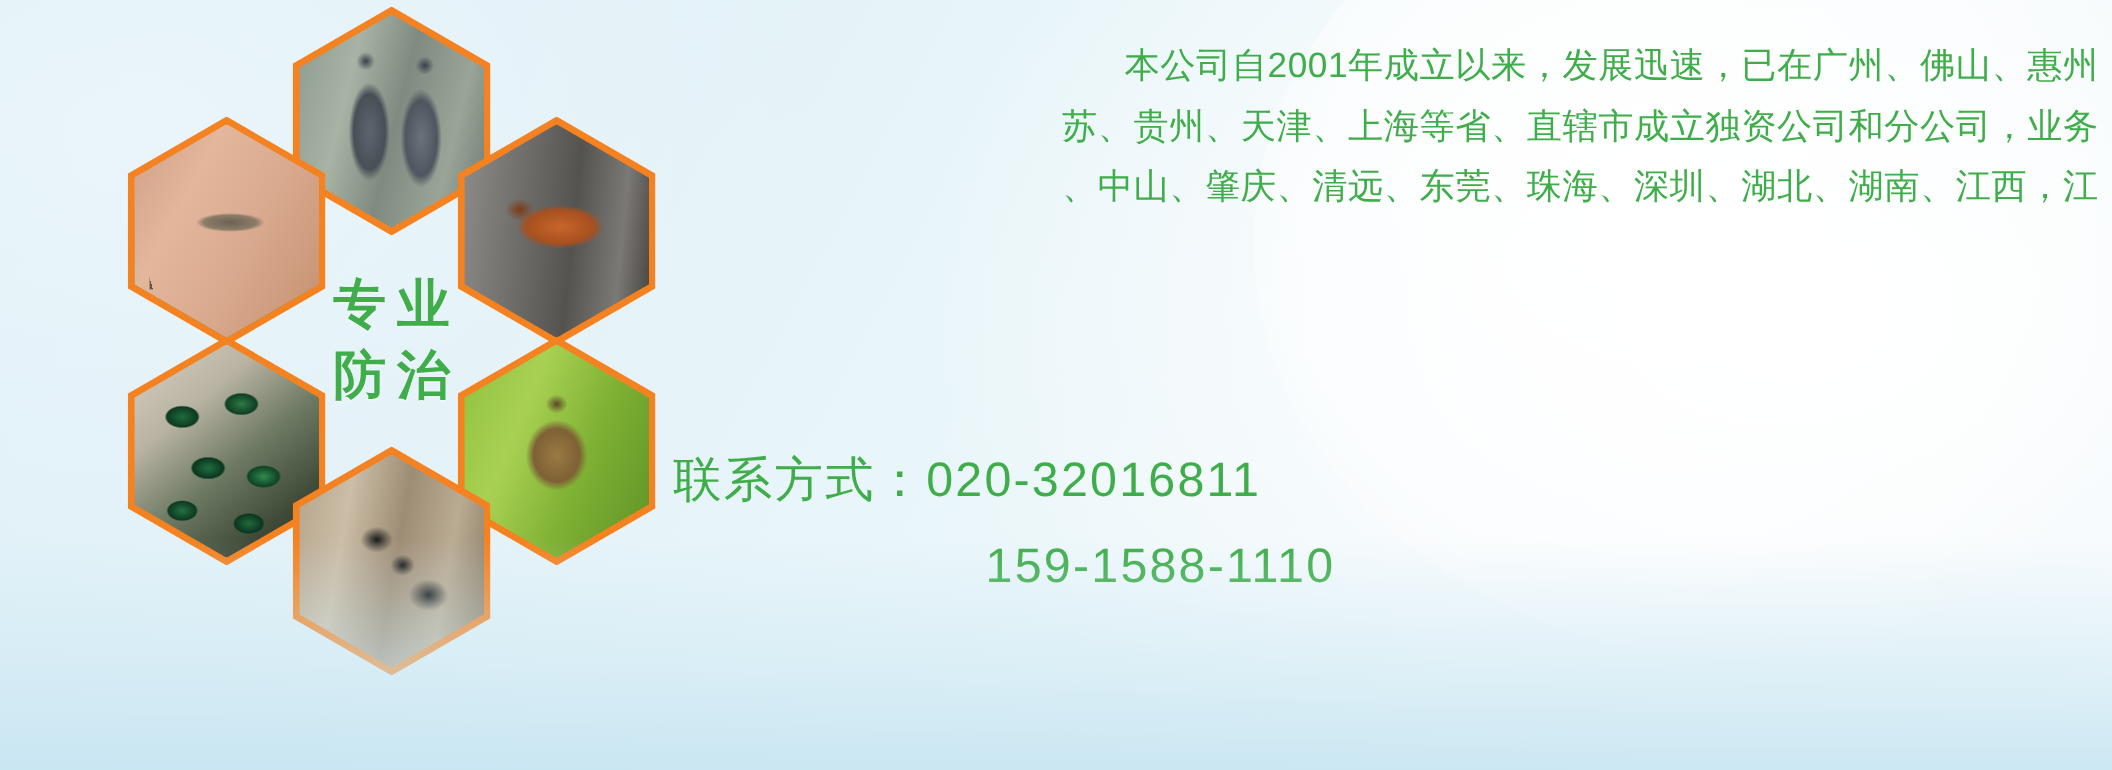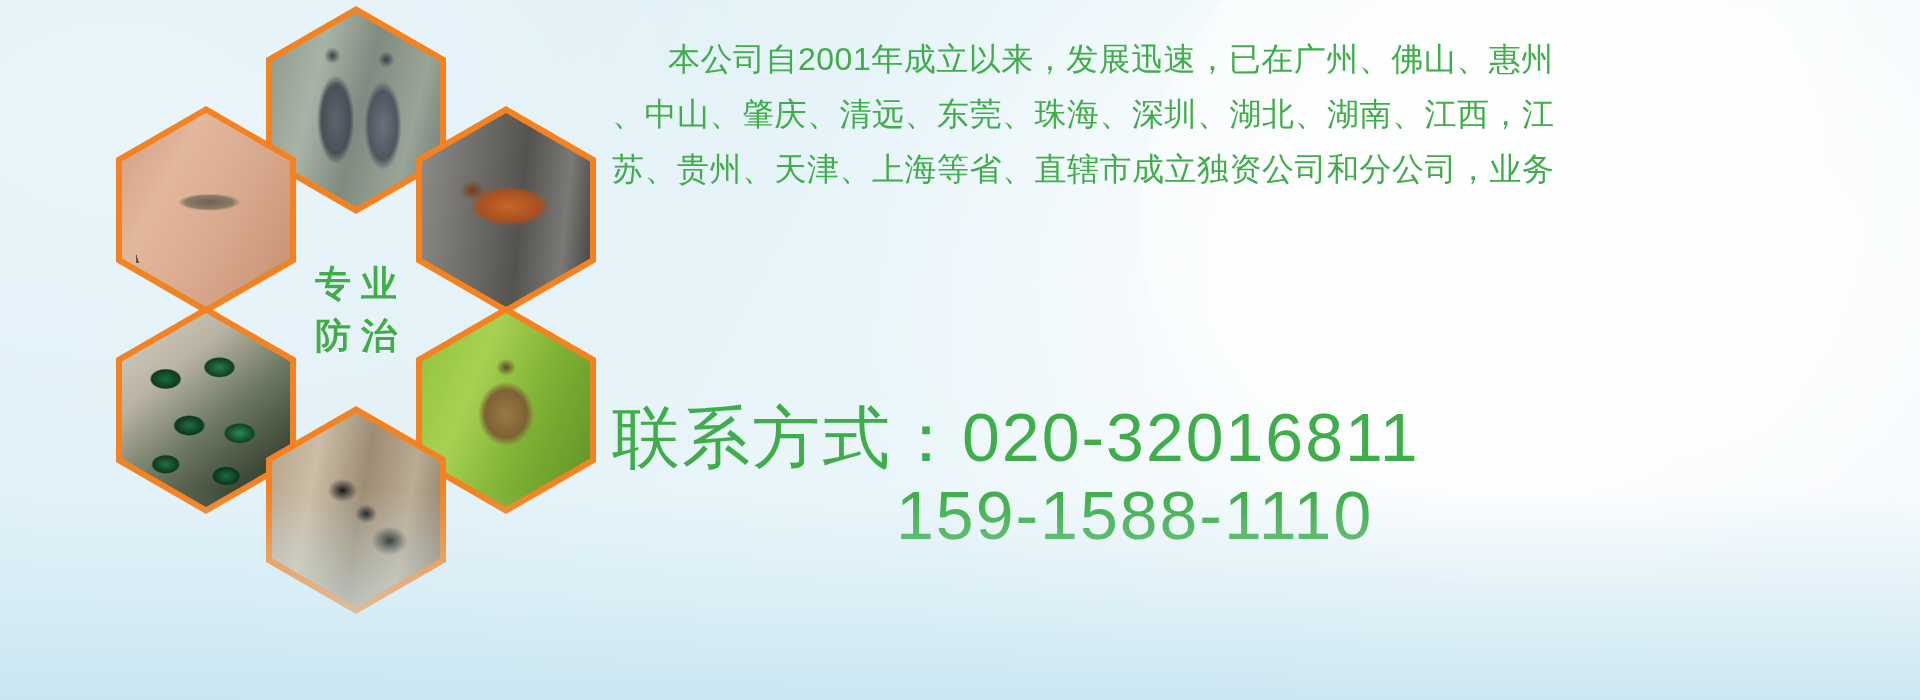--- a/index.html
+++ b/index.html
@@ -112,52 +112,52 @@
   .hex-label{
     position:absolute; left:180px; top:200px;
     width:180px; height:208px;
     display:flex; flex-direction:column;
     align-items:center; justify-content:center;
     gap:16px;
     z-index:5;
   }
   .hex-label span{
     color:#3fae4a;
-    font-size:36px;
+    font-size:48px;
     font-weight:bold;
     letter-spacing:10px;
     text-indent:10px;
     line-height:1;
     text-shadow:0 1px 2px rgba(255,255,255,.8);
   }
 
   
   .content{
     position:absolute; left:612px; top:32px;
     width:1300px;
   }
   .paragraph{
     color:#3fae4a;
     font-size:32px;
     line-height:55px;
     letter-spacing:.5px;
     font-weight:500;
     width:1296px;
   }
-  .paragraph .line{ display:block; white-space:pre; }
+  .paragraph .line{ display:block; white-space:pre;text-align:right; }
   .paragraph .line.first{ text-indent:56px; }
 
   .contact{
     position:absolute; left:612px; top:398px;
     width:1300px;
     color:#3fae4a;
   }
   .contact .c-line{
     display:block;
-    font-size:68px;
+    font-size:44px;
     line-height:78px;
     letter-spacing:2px;
     font-weight:500;
     white-space:pre;
   }
   .contact .c-line.second{ padding-left:284px; }
 </style>
 </head>
 <body>
 
@@ -205,22 +205,22 @@
 
     <div class="hex-label">
       <span>专业</span>
       <span>防治</span>
     </div>
   </div>
 
   <div class="content">
     <div class="paragraph">
       <span class="line first">本公司自2001年成立以来，发展迅速，已在广州、佛山、惠州</span>
+      <span class="line">苏、贵州、天津、上海等省、直辖市成立独资公司和分公司，业务</span>
       <span class="line">、中山、肇庆、清远、东莞、珠海、深圳、湖北、湖南、江西，江</span>
-      <span class="line">苏、贵州、天津、上海等省、直辖市成立独资公司和分公司，业务</span>
     </div>
   </div>
 
   <div class="contact">
     <span class="c-line">联系方式：020-32016811</span>
     <span class="c-line second">159-1588-1110</span>
   </div>
 
 </div>
 

